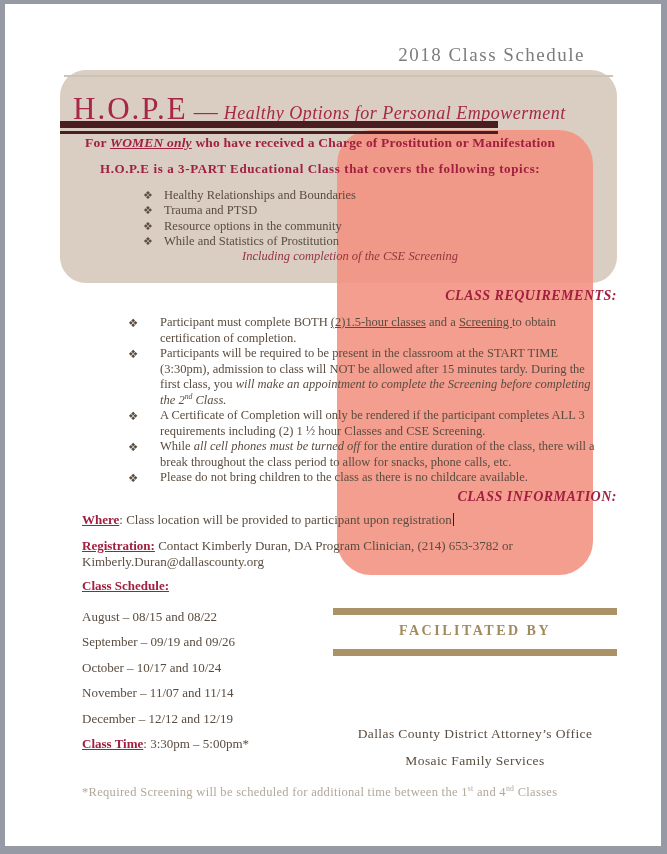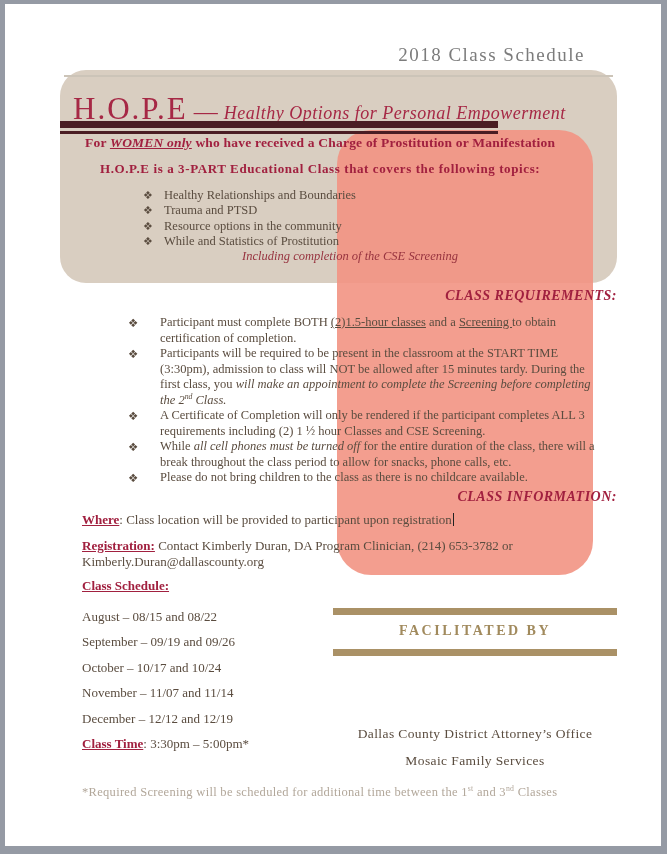--- a/index.html
+++ b/index.html
@@ -154,13 +154,13 @@
 </div>
 
 <div class="abs content gold-bar gold-bar-top"></div>
 <div class="abs content fac-heading">FACILITATED BY</div>
 <div class="abs content gold-bar gold-bar-bottom"></div>
 <div class="abs content org-list">
   <div>Dallas County District Attorney’s Office</div>
   <div>Mosaic Family Services</div>
 </div>
 
-<div class="abs content footnote"><span>*Required Screening will be scheduled for additional time between the 1</span><span class="rs-p">st</span><span> and 3</span><span class="rs-p">nd</span><span> Classes</span></div>
+<div class="abs content footnote"><span>*Required Screening will be scheduled for additional time between the 1</span><span class="rs-p">st</span><span> and 4</span><span class="rs-p">nd</span><span> Classes</span></div>
 
 </body></html>

